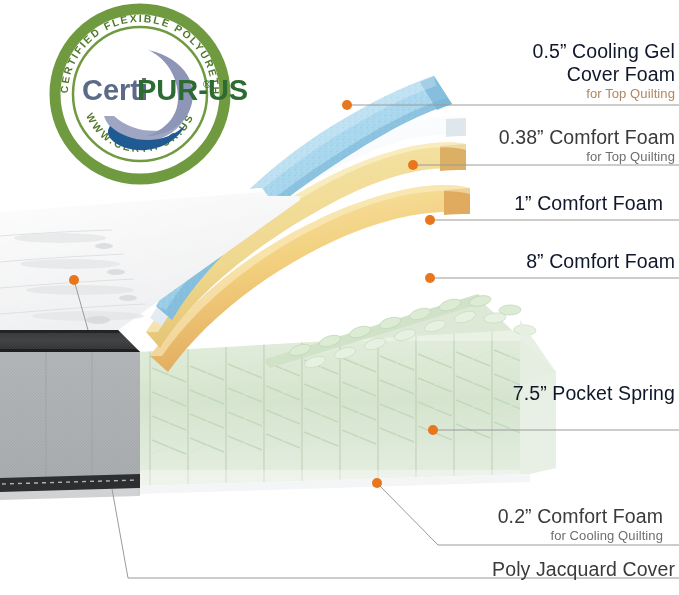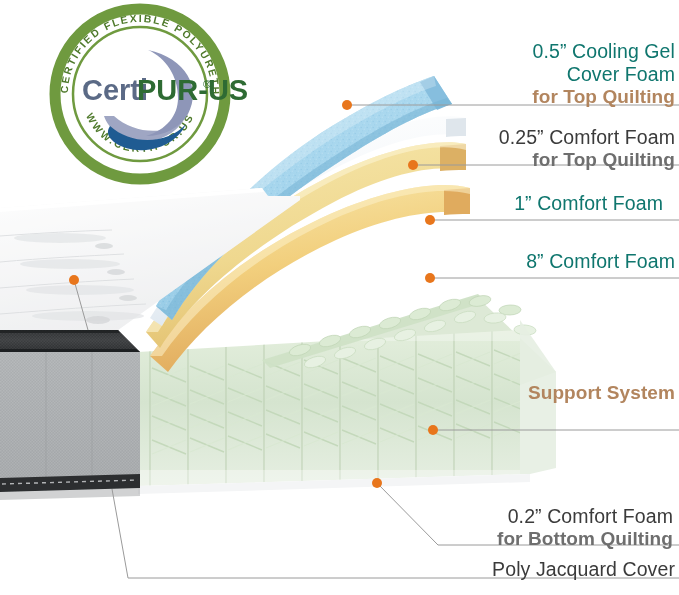--- a/index.html
+++ b/index.html
@@ -16,22 +16,22 @@
   #artwork { position:absolute; left:0; top:0; width:679px; height:595px; }
 
   
   .label {
     position:absolute;
     text-align:right;
     line-height:1.17;
     white-space:nowrap;
   }
   .label .l1 { font-size:19.5px; font-weight:400; letter-spacing:.1px; display:block; }
-  .label .l2 { font-size:19px; font-weight:700; letter-spacing:.1px; display:block; }
-  .orange .l1 { color:#0f766e; }
+  .label .l2 { font-size:13px; font-weight:400; letter-spacing:.1px; display:block; }
+  .orange .l1 { color:#0f172a; }
   .orange .l2 { color:#b2855e; }
   .grey   .l1 { color:#3b3b3b; }
   .grey   .l2 { color:#6e6e6e; }
 </style>
 </head>
 <body>
 
 <div id="stage">
 
   <svg id="artwork" viewBox="0 0 679 595">
@@ -341,38 +341,38 @@
     </g>
   </svg>
 
   <div class="label orange" style="right:4px; top:40px;">
     <span class="l1">0.5” Cooling Gel</span>
     <span class="l1">Cover Foam</span>
     <span class="l2">for Top Quilting</span>
   </div>
 
   <div class="label grey" style="right:4px; top:126px;">
-    <span class="l1">0.25” Comfort Foam</span>
+    <span class="l1">0.38” Comfort Foam</span>
     <span class="l2">for Top Quilting</span>
   </div>
 
   <div class="label orange" style="right:16px; top:192px;">
     <span class="l1">1” Comfort Foam</span>
   </div>
 
   <div class="label orange" style="right:4px; top:250px;">
     <span class="l1">8” Comfort Foam</span>
   </div>
 
   <div class="label orange" style="right:4px; top:382px;">
-    <span class="l2">Support System</span>
-  </div>
-
-  <div class="label grey" style="right:6px; top:505px;">
+    <span class="l1">7.5” Pocket Spring</span>
+  </div>
+
+  <div class="label grey" style="right:16px; top:505px;">
     <span class="l1">0.2” Comfort Foam</span>
-    <span class="l2">for Bottom Quilting</span>
+    <span class="l2">for Cooling Quilting</span>
   </div>
 
   <div class="label grey" style="right:4px; top:558px;">
     <span class="l1">Poly Jacquard Cover</span>
   </div>
 
 </div>
 
 </body></html>

